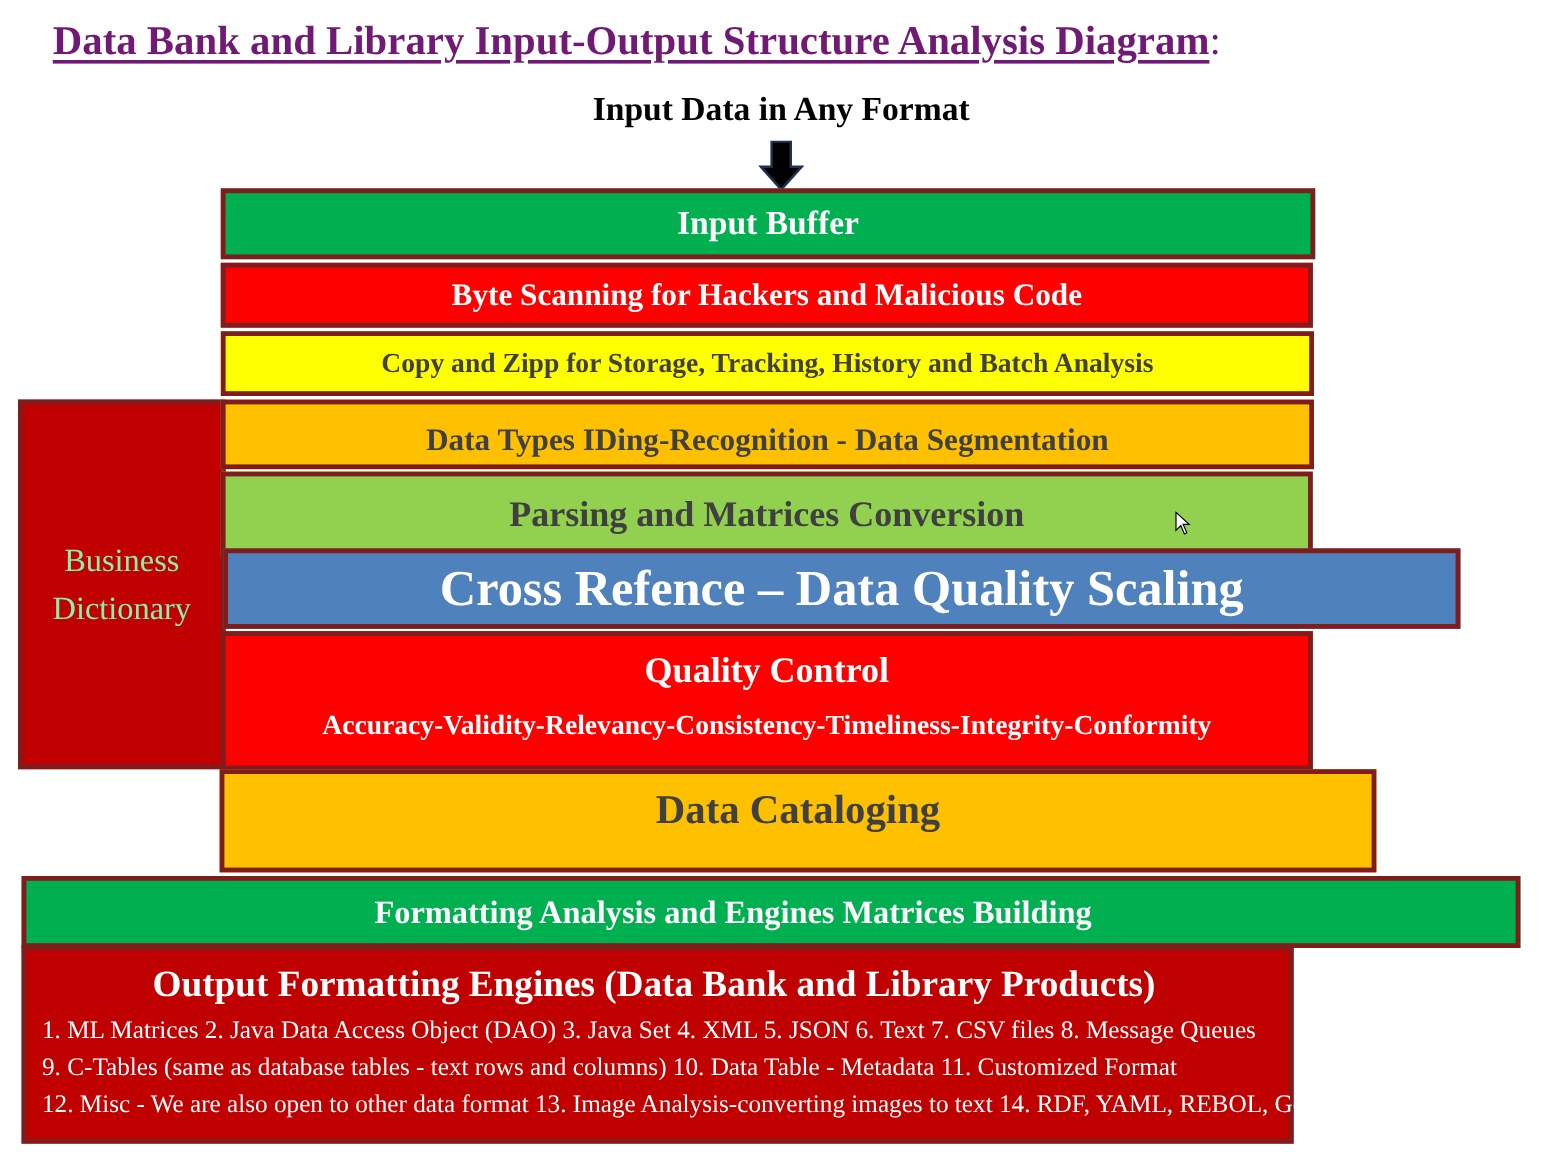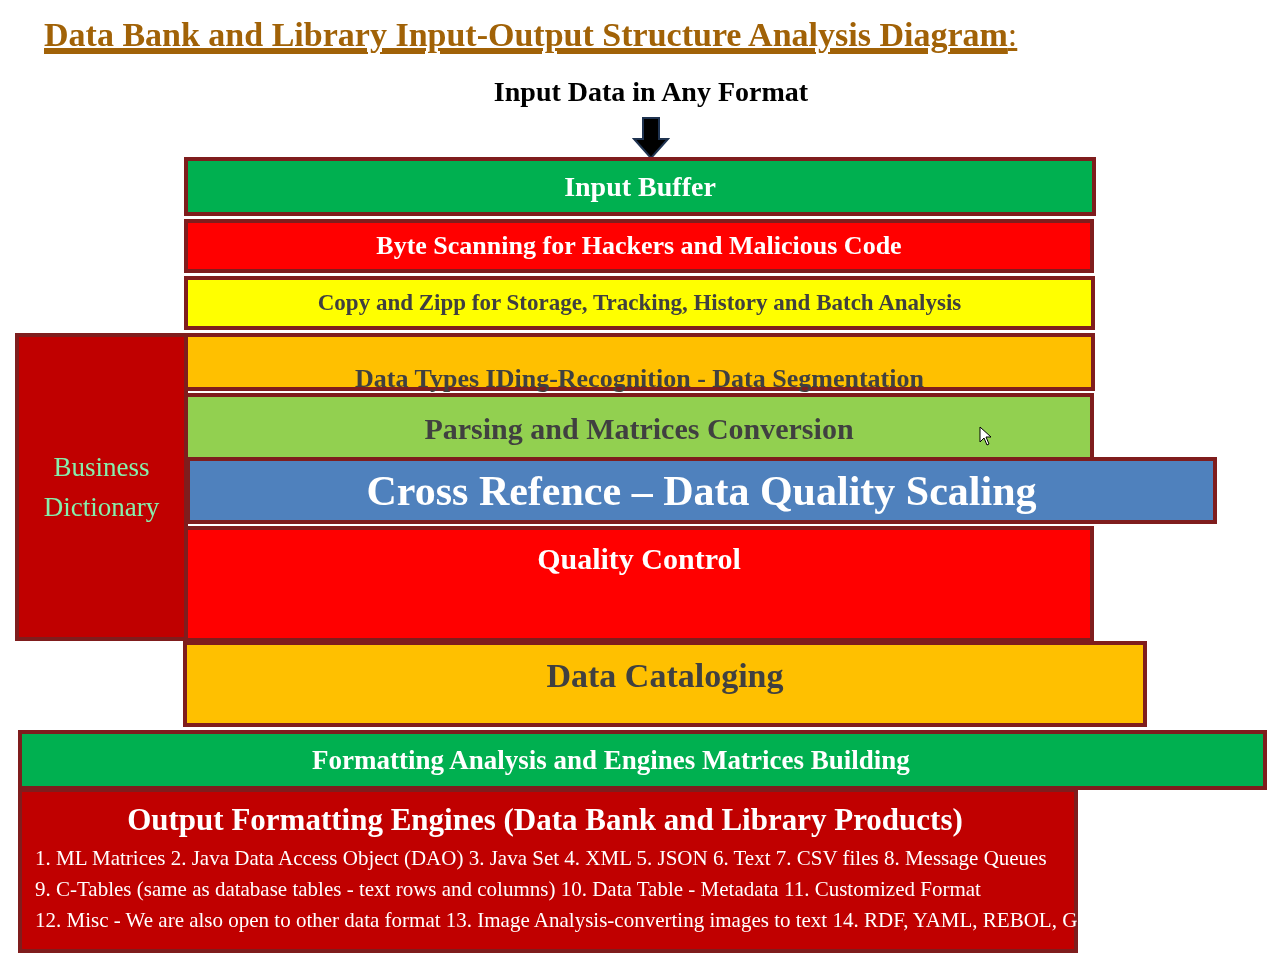--- a/index.html
+++ b/index.html
@@ -1,21 +1,21 @@
 <!DOCTYPE html>
 <html><head>
 <meta charset="utf-8">
 <style>
   html, body { margin:0; padding:0; background:#ffffff; }
   body { width:1288px; height:960px; position:relative; overflow:hidden;
          font-family:"Liberation Serif", "DejaVu Serif", serif; }
   .abs { position:absolute; box-sizing:border-box; }
   .box { border:4px solid #7f1d1d; display:flex; align-items:center; justify-content:center;
          text-align:center; font-weight:bold; }
-  #title { left:44px; top:16px; font-size:34px; font-weight:bold; color:#a16207; white-space:nowrap;text-decoration:underline; }
+  #title { left:44px; top:16px; font-size:34px; font-weight:bold; color:#701a75; white-space:nowrap; }
   #title u { text-decoration:underline; text-decoration-thickness:3px; text-underline-offset:5px; }
   #title .colon { font-weight:normal; }
   #subtitle { left:0; width:1302px; top:76px; font-size:28px; font-weight:bold; text-align:center; color:#000; }
   #arrow { left:632px; top:117px; width:38px; height:42px; }
   .white { color:#ffffff; }
   .black { color:#404040; }
 </style>
 </head>
 <body>
 
@@ -37,38 +37,39 @@
 </div>
 
 <div class="abs box white" style="left:184px; top:219px; width:910px; height:54px; background:#ff0000; font-size:26px;">
   <span>Byte Scanning for Hackers and Malicious Code</span>
 </div>
 
 <div class="abs box black" style="left:184px; top:276px; width:911px; height:54px; background:#ffff00; font-size:23px;">
   <span>Copy and Zipp for Storage, Tracking, History and Batch Analysis</span>
 </div>
 
-<div class="abs box black" style="left:184px; top:333px; width:911px; height:58px; background:#ffc000; font-size:26px; align-items:flex-start; padding-top:27px;">
+<div class="abs box black" style="left:184px; top:333px; width:911px; height:58px; background:#ffc000; font-size:26px; align-items:flex-start; padding-top:15px;">
   <span>Data Types IDing-Recognition - Data Segmentation</span>
 </div>
 
 <div class="abs box black" style="left:184px; top:393px; width:910px; height:72px; background:#92d050; font-size:30px;">
   <span>Parsing and Matrices Conversion</span>
 </div>
 
 <svg class="abs" style="left:979px; top:426px; width:14px; height:20px;" viewBox="0 0 14 20">
   <polygon points="1,1 1,16 5,12 8,19 10,18 7,11 12,11" fill="#fff" stroke="#000" stroke-width="1"></polygon>
 </svg>
 
 <div class="abs box white" style="left:186px; top:457px; width:1031px; height:67px; background:#4f81bd; font-size:42px;">
   <span>Cross Refence – Data Quality Scaling</span>
 </div>
 
 <div class="abs box white" style="left:184px; top:526px; width:910px; height:116px; background:#ff0000; flex-direction:column; justify-content:flex-start;">
   <span style="font-size:30px; margin-top:12px;">Quality Control</span>
+  <span style="font-size:23px; margin-top:16px;">Accuracy-Validity-Relevancy-Consistency-Timeliness-Integrity-Conformity</span>
 </div>
 
 <div class="abs box black" style="left:183px; top:641px; width:964px; height:86px; background:#ffc000; font-size:34px; align-items:flex-start; padding-top:12px;">
   <span>Data Cataloging</span>
 </div>
 
 <div class="abs box white" style="left:18px; top:730px; width:1249px; height:60px; background:#00b050; font-size:27px; justify-content:flex-start; padding-left:290px;">
   <span>Formatting Analysis and Engines Matrices Building</span>
 </div>
 

